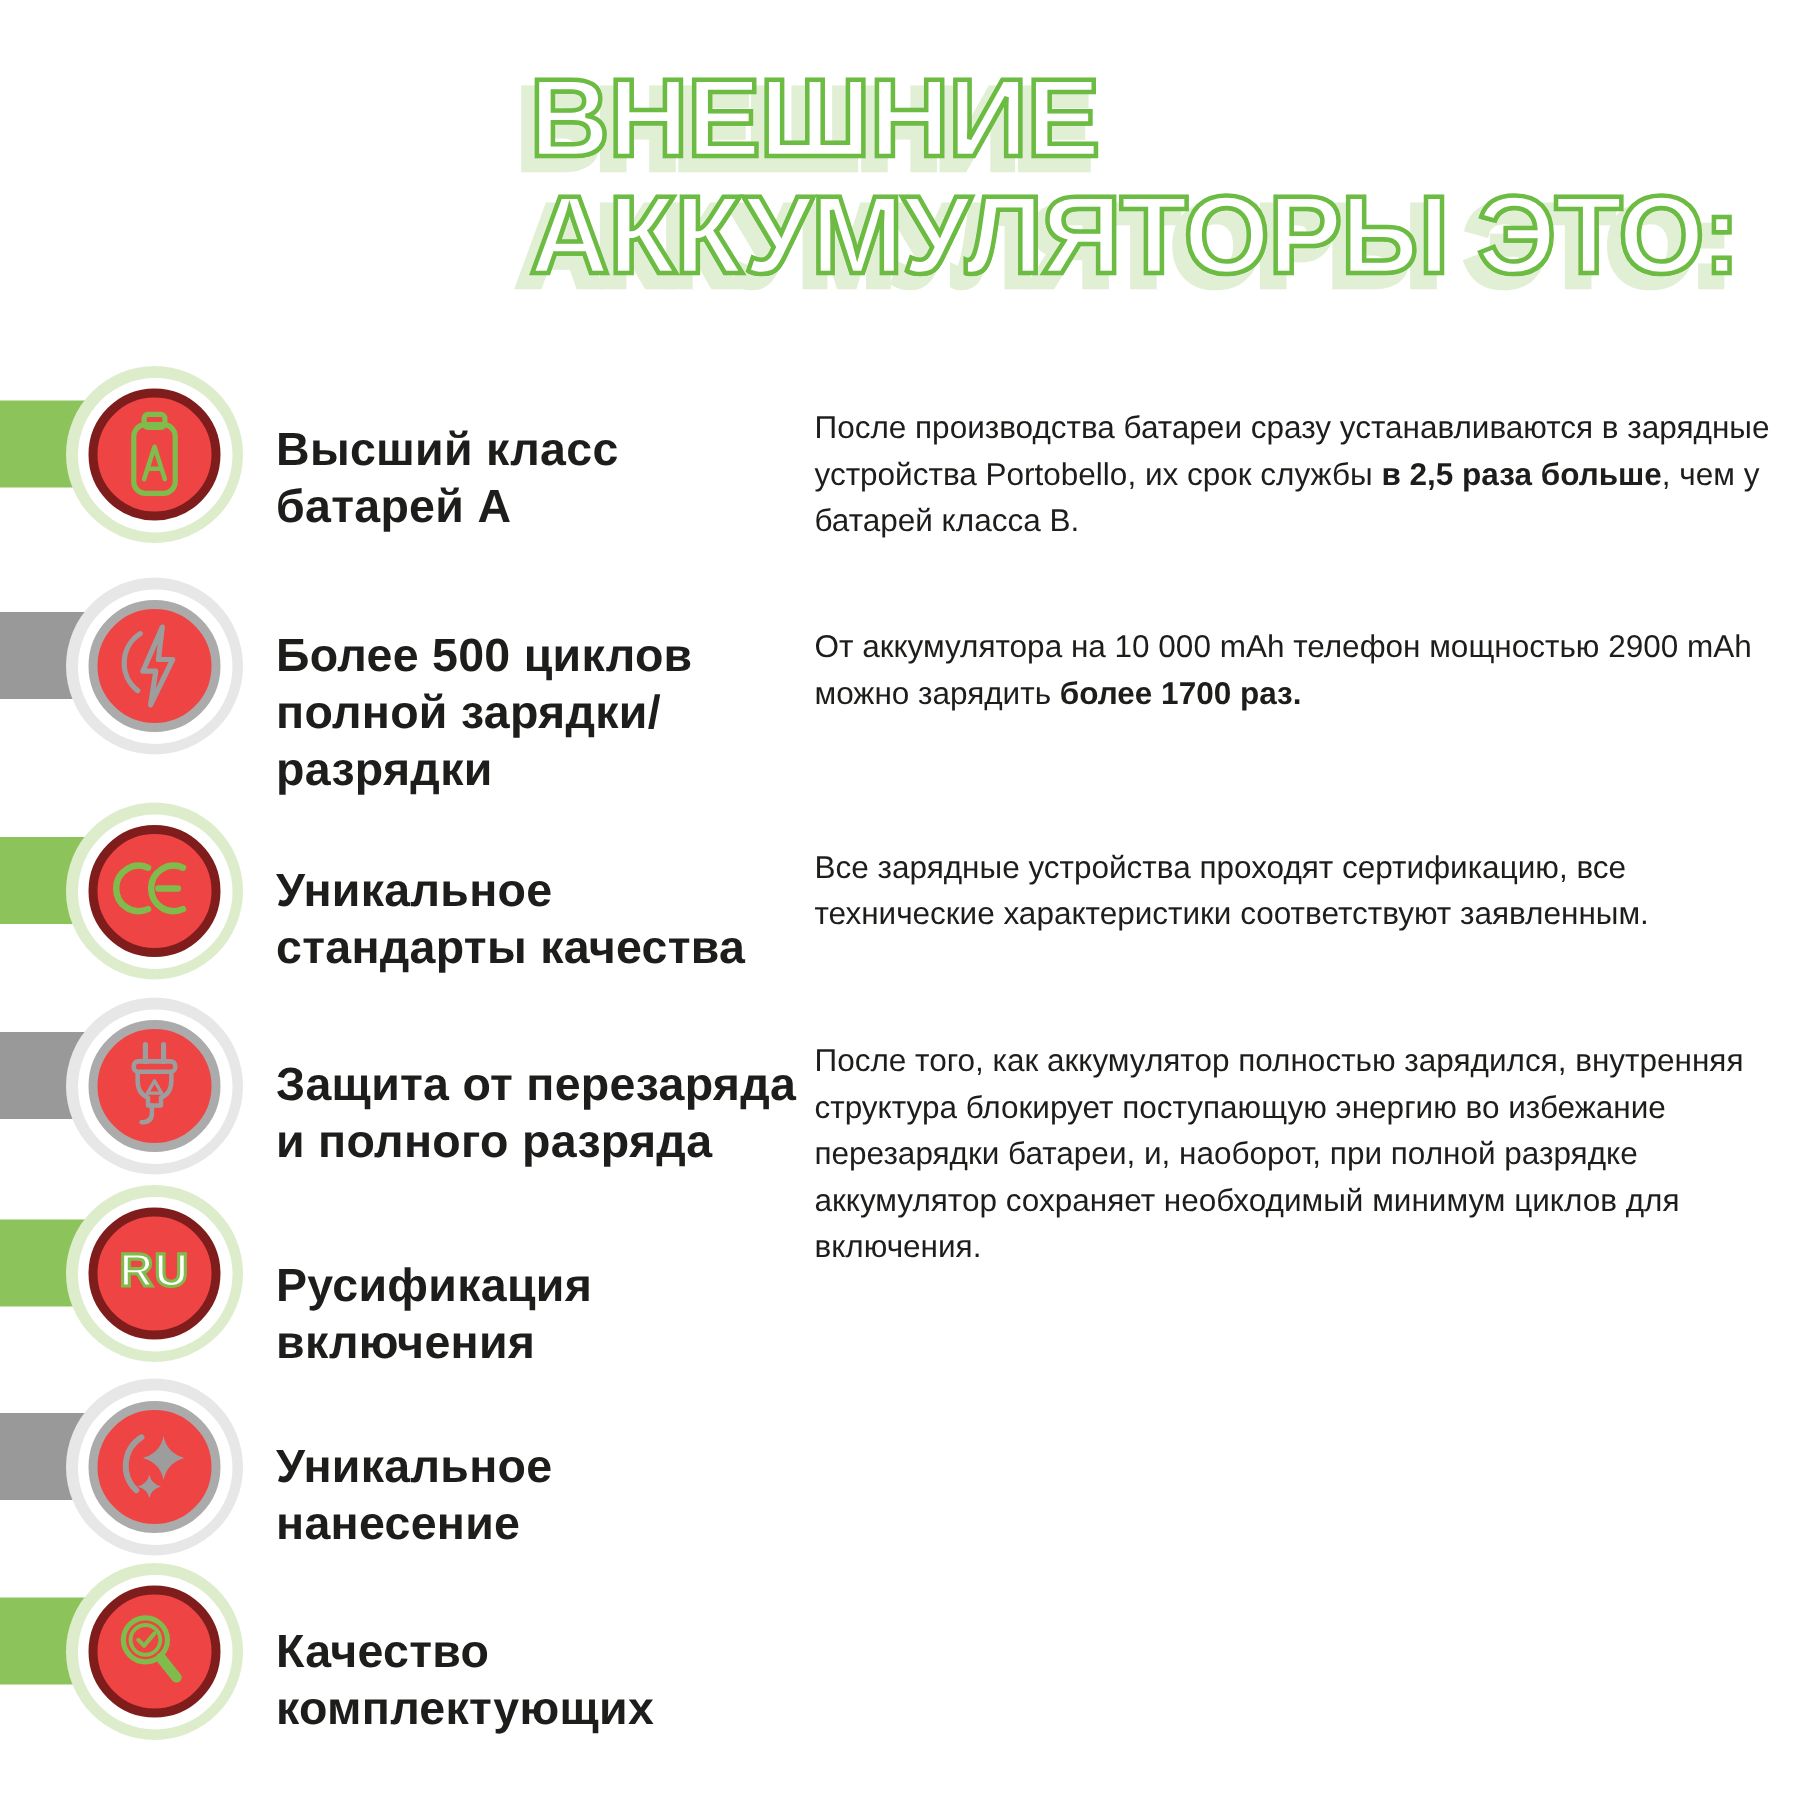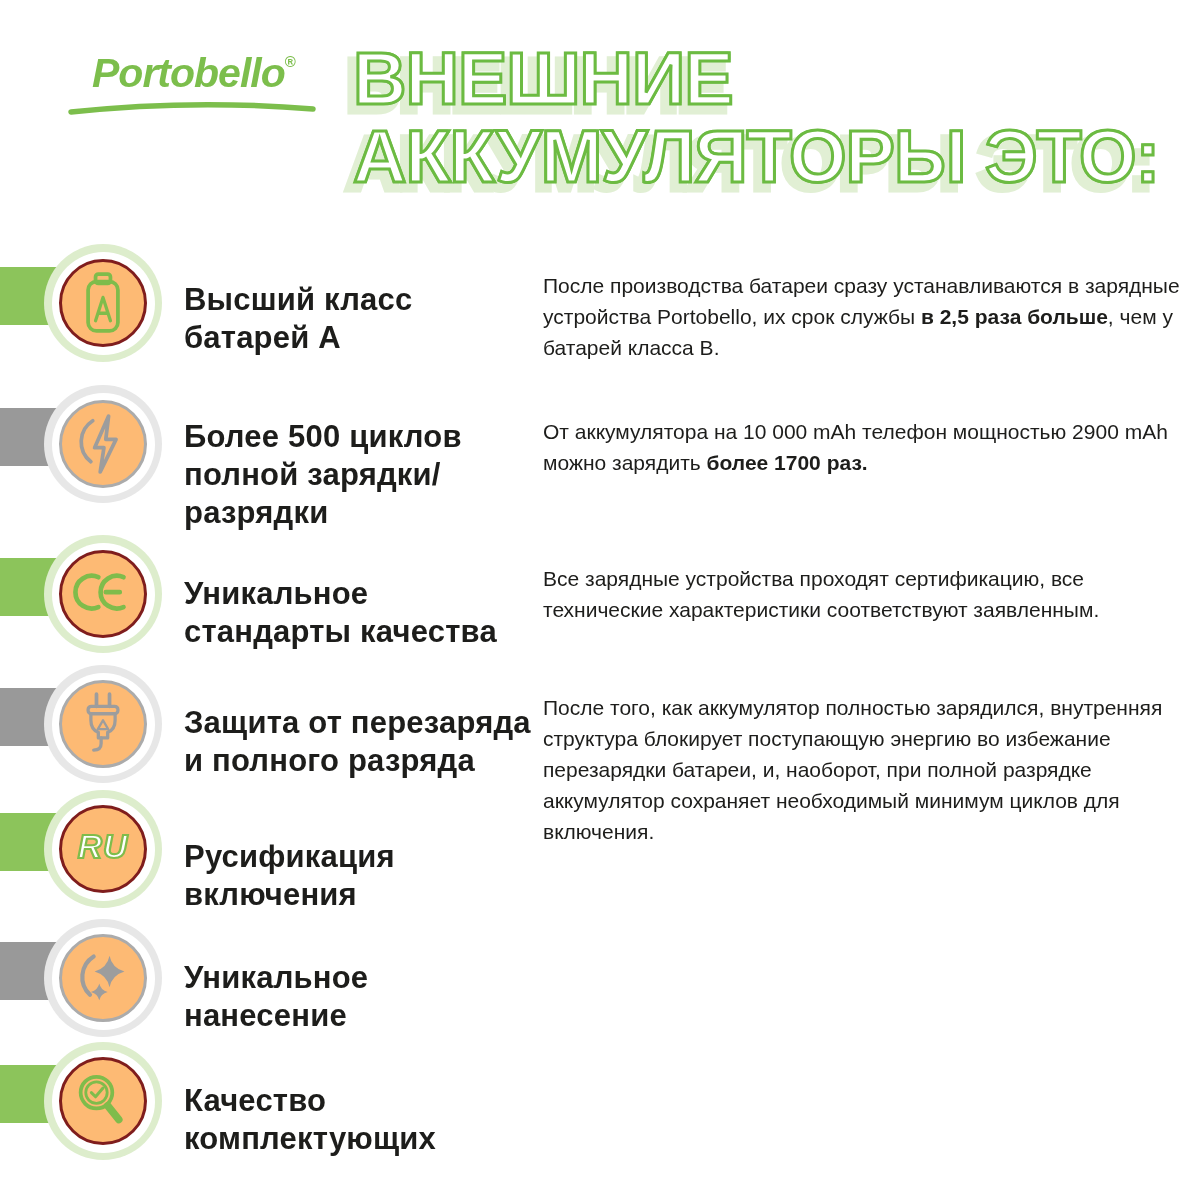--- a/index.html
+++ b/index.html
@@ -35,42 +35,36 @@
   .bar { position:absolute; left:0; top:0; width:104px; height:58px; }
   .bar.green { background:#8cc45b; }
   .bar.gray  { background:#999999; }
 
   .halo { position:absolute; left:44px; top:-23px; width:118px; height:118px;
           border-radius:50%; display:flex; align-items:center; justify-content:center; }
   .halo.green { background:#ddedcc; }
   .halo.gray  { background:#e7e7e7; }
   .gap  { width:103px; height:103px; border-radius:50%; background:#ffffff;
           display:flex; align-items:center; justify-content:center; }
-  .circle { width:88px; height:88px; border-radius:50%; background:#fdba74;
-            border:3px solid #7f1d1d; box-sizing:border-box;
-            display:flex; align-items:center; justify-content:center;font-style:italic; }
+  .circle { width:88px; height:88px; border-radius:50%; background:#ef4444;
+            border:6px solid #7f1d1d; box-sizing:border-box;
+            display:flex; align-items:center; justify-content:center; }
   .circle.gray { border-color:#ababab; }
 
   .heading { position:absolute; left:168px; margin:16px; font-size:31px; line-height:38px;
              font-weight:bold; color:#1d1d1b; white-space:pre-line; letter-spacing:0.2px; }
   .desc { position:absolute; left:543px; margin:0; width:648px;
           font-size:21px; line-height:31px; color:#1d1d1b; }
   .desc b { font-weight:bold; }
 </style>
 </head>
 <body>
 
 <div class="page">
 
-  <div class="logo">
-    <div class="logo-text"><span>Portobello</span><span class="logo-reg">®</span></div>
-    <svg class="logo-swoosh" width="252" height="18" viewBox="0 0 252 18">
-      <path d="M5 14 Q126 1 247 11" fill="none" stroke="#7cbe4c" stroke-width="5.5" stroke-linecap="round"></path>
-    </svg>
-  </div>
 
   <div class="title">
     <div class="t-line">
       <span class="shadow">ВНЕШНИЕ</span>
       <span class="main">ВНЕШНИЕ</span>
     </div>
     <div class="t-line">
       <span class="shadow">АККУМУЛЯТОРЫ ЭТО:</span>
       <span class="main">АККУМУЛЯТОРЫ ЭТО:</span>
     </div>

